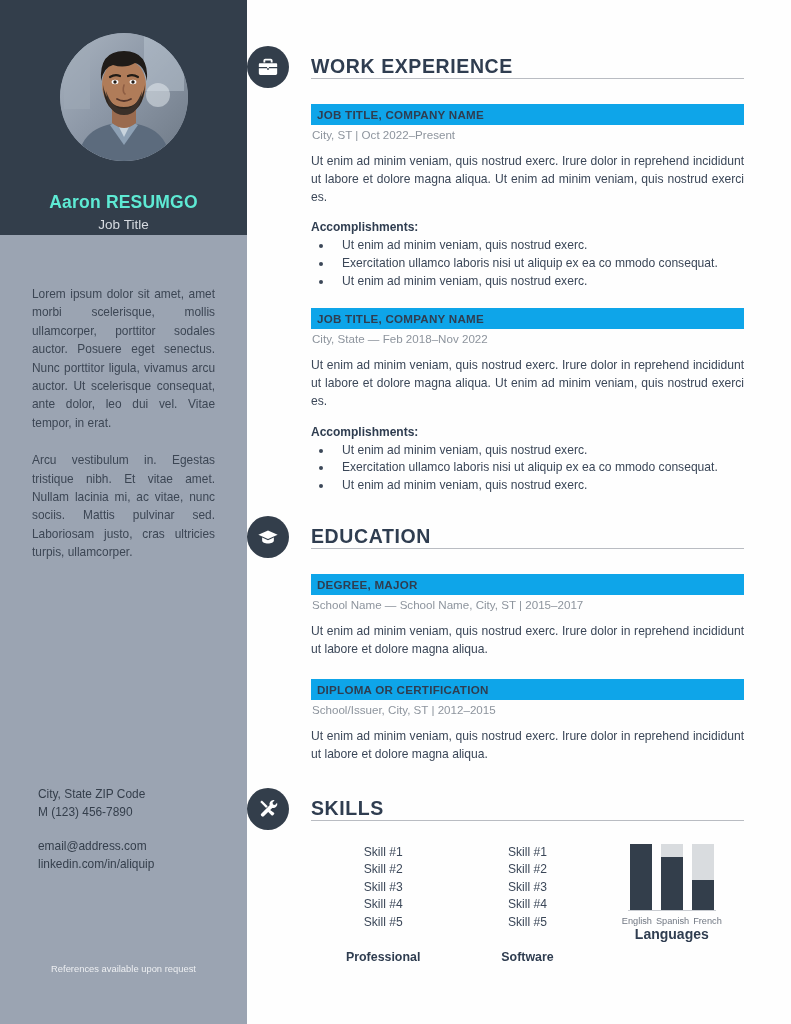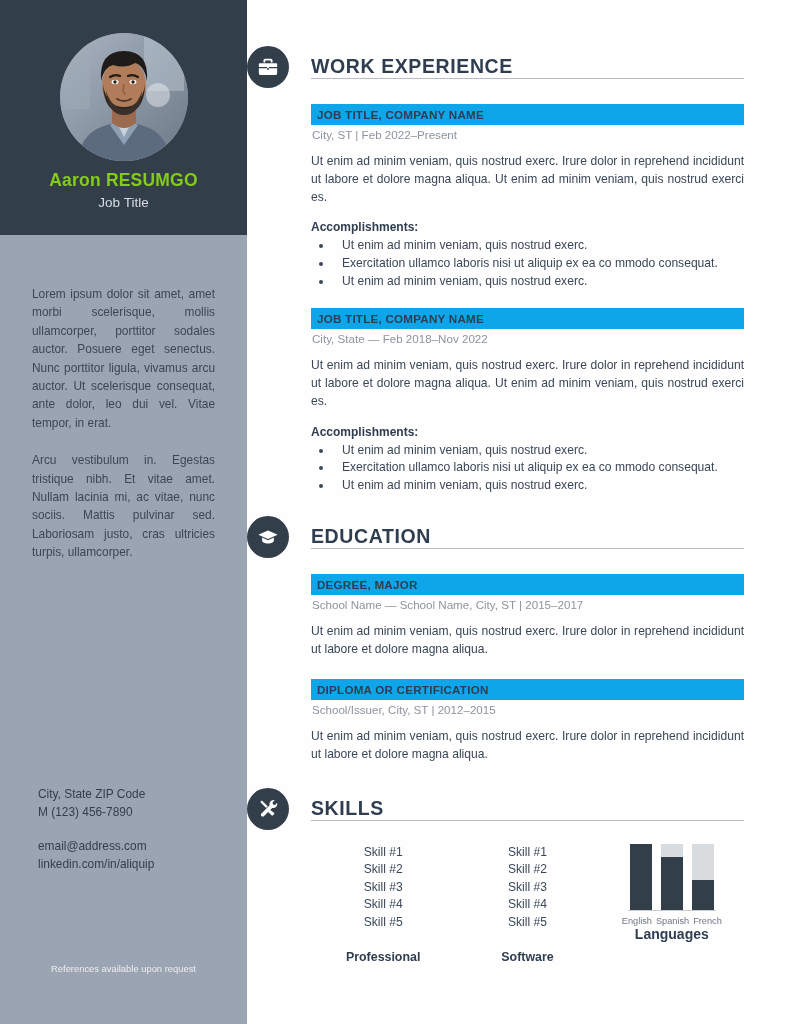--- a/index.html
+++ b/index.html
@@ -9,21 +9,21 @@
   .page{position:relative;width:791px;height:1024px;background:#fefefe;display:flex;}
 
   
   .sidebar{width:247px;height:1024px;background:#9ba4b2;position:relative;flex:0 0 247px;
            display:flex;flex-direction:column;}
   .side-head{background:#333e4b;height:235px;width:100%;
              display:flex;flex-direction:column;align-items:center;justify-content:flex-start;}
   .avatar-wrap{margin-top:33px;width:128px;height:128px;border-radius:50%;overflow:hidden;
                position:relative;background:#8d98a6;}
   .avatar-wrap svg{display:block;width:128px;height:128px;}
-  .person-name{margin-top:9px;color:#84cc16;font-size:17.5px;font-weight:bold;letter-spacing:.2px;}
+  .person-name{margin-top:31px;color:#5eead4;font-size:17.5px;font-weight:bold;letter-spacing:.2px;}
   .person-role{margin-top:4px;color:#d7dbe1;font-size:13.5px;font-weight:normal;}
 
   .side-body{padding:0 32px;color:#3c4654;font-size:11.9px;line-height:18.4px;}
   .side-body p{margin:0;text-align:justify;}
   .side-body p.first{margin-top:50px;}
   .side-body p.second{margin-top:19px;}
 
   .contact{position:absolute;left:38px;top:786px;color:#343e4b;font-size:11.9px;line-height:17.5px;}
   .contact .blk2{margin-top:17px;}
   .side-foot{position:absolute;left:0;top:963px;width:247px;text-align:center;
@@ -149,21 +149,21 @@
           </svg>
         </div>
         <div class="sec-title-wrap">
           <div class="sec-title">WORK EXPERIENCE</div>
           <div class="sec-rule"></div>
         </div>
       </div>
 
       <div class="body-col" style="margin-top:16px;">
         <div class="entry-band">JOB TITLE, COMPANY NAME</div>
-        <div class="entry-meta">City, ST | Feb 2022–Present</div>
+        <div class="entry-meta">City, ST | Oct 2022–Present</div>
         <div class="entry-text">Ut enim ad minim veniam, quis nostrud exerc. Irure dolor in reprehend incididunt ut labore et dolore magna aliqua. Ut enim ad minim veniam, quis nostrud exerci es.</div>
         <div class="acc-label">Accomplishments:</div>
         <ul class="acc">
           <li>Ut enim ad minim veniam, quis nostrud exerc.</li>
           <li>Exercitation ullamco laboris nisi ut aliquip ex ea co mmodo consequat.</li>
           <li>Ut enim ad minim veniam, quis nostrud exerc.</li>
         </ul>
       </div>
 
       <div class="body-col" style="margin-top:18px;">

